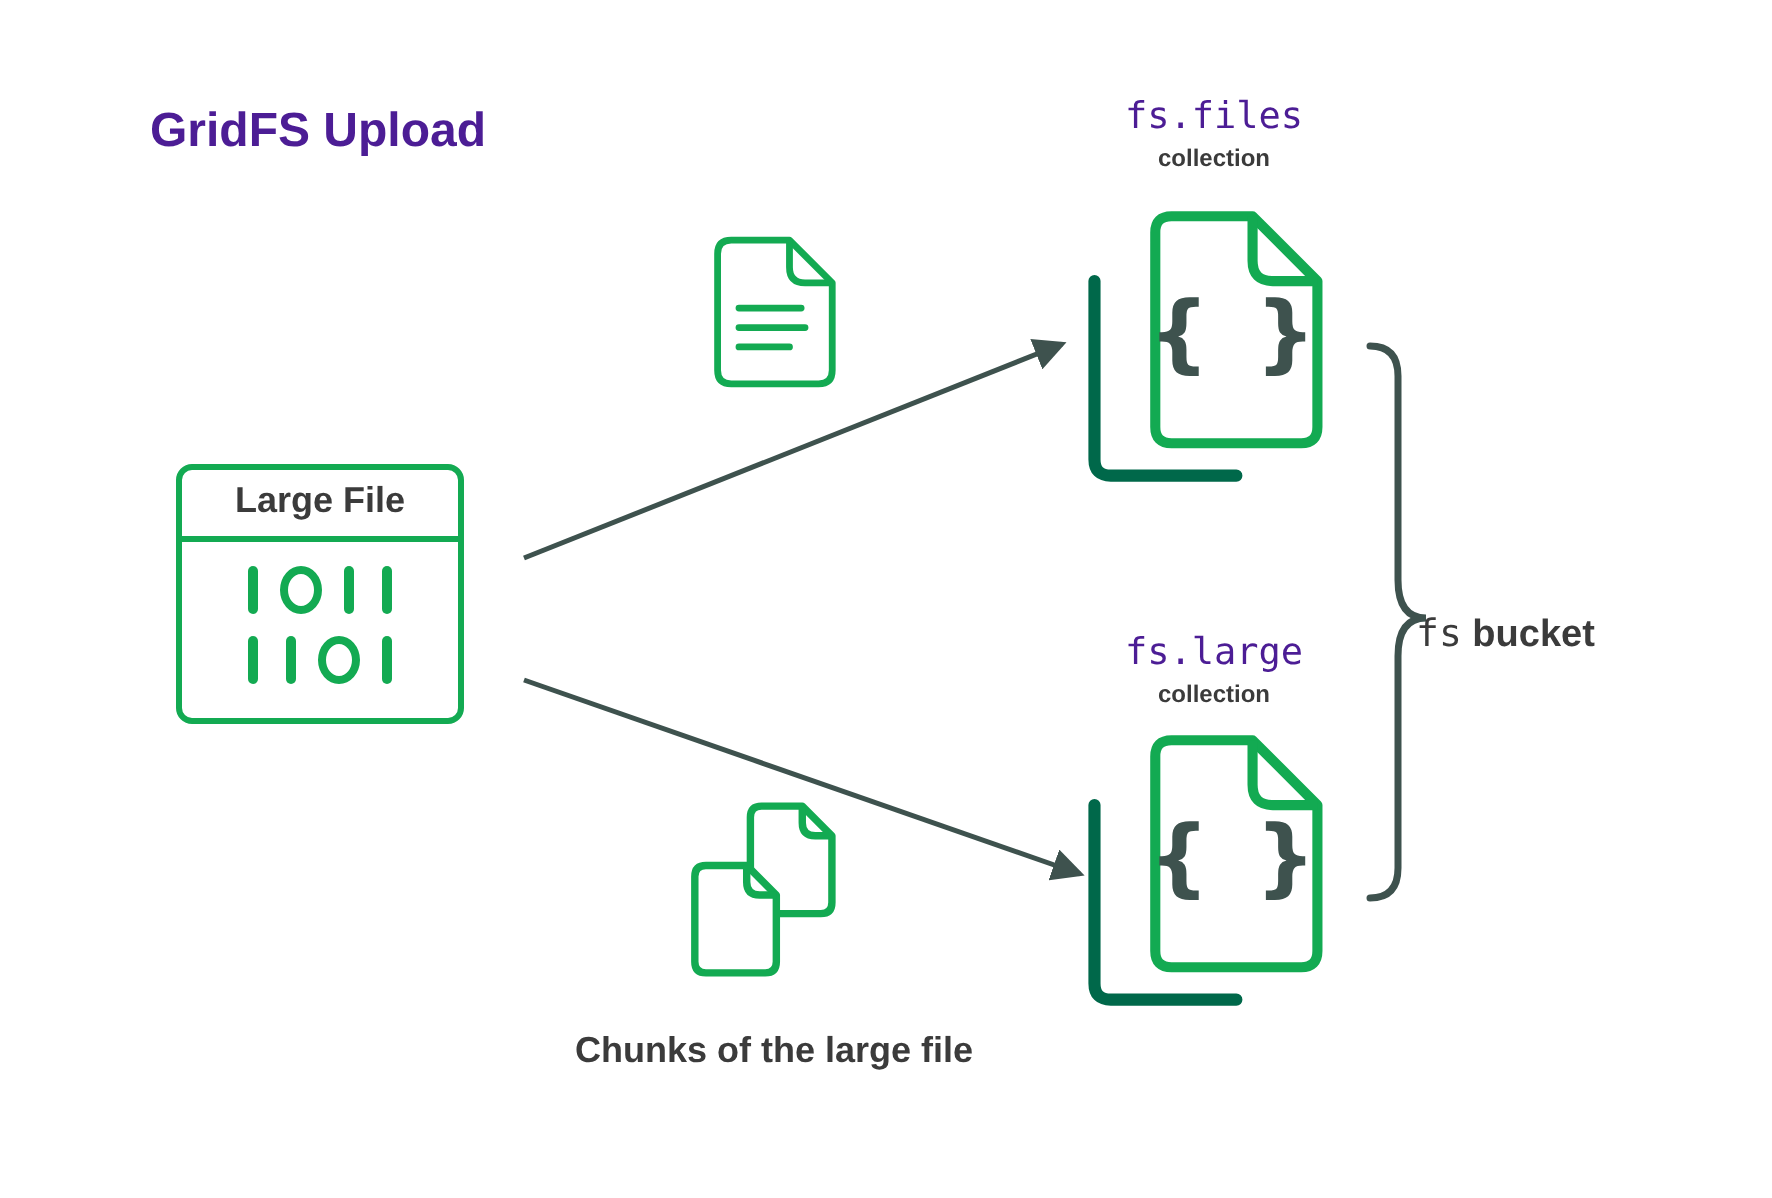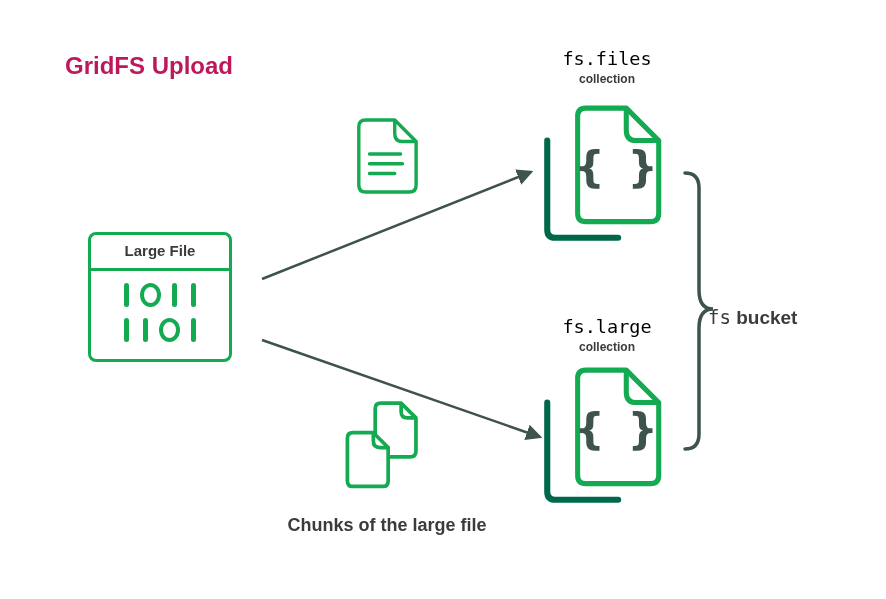--- a/index.html
+++ b/index.html
@@ -7,44 +7,44 @@
     position:relative;
     width:886px;height:599px;
     background:#ffffff;
     font-family:"Liberation Sans", sans-serif;
     color:#3b3b3b;
     overflow:hidden;
   }
   .abs{position:absolute;}
 
   .title{
-    left:65px;top:52px;
-    font-size:24px;font-weight:bold;color:#be185d;
+    left:75px;top:52px;
+    font-size:24px;font-weight:bold;color:#4c1d95;
   }
 
   .label{font-weight:bold;font-size:17.5px;color:#3b3b3b;text-align:center;}
   .mono{font-family:"DejaVu Sans Mono", monospace;font-weight:normal;}
 
   .metadata-label{left:300px;top:78px;width:172px;}
 
   .coll-label{width:174px;text-align:center;line-height:21px;}
   .files-label{left:520px;top:48px;}
   .chunks-label{left:520px;top:316px;}
-  .coll-label .name{font-family:"DejaVu Sans Mono", monospace;font-size:18.5px;font-weight:normal;color:#000000;display:block;}
+  .coll-label .name{font-family:"DejaVu Sans Mono", monospace;font-size:18.5px;font-weight:normal;color:#4c1d95;display:block;}
   .coll-label .word{font-weight:bold;font-size:12px;display:block;}
 
   
   .large-file{
     left:88px;top:232px;width:144px;height:130px;
     border:3.5px solid #13aa52;border-radius:8px;
     box-sizing:border-box;background:#fff;
   }
   .large-file .hdr{
     height:33px;line-height:31px;text-align:center;
-    font-weight:bold;font-size:15px;color:#3b3b3b;
+    font-weight:bold;font-size:18px;color:#3b3b3b;
     border-bottom:3.5px solid #13aa52;
   }
   .binary-rows{padding-top:11px;display:flex;flex-direction:column;gap:9px;}
   .binary-row{display:flex;justify-content:center;align-items:center;height:26px;}
   .bit1{display:inline-block;width:5px;height:24px;background:#13aa52;border-radius:2.5px;margin:0 7px;}
   .bit0{display:inline-block;width:21px;height:24px;border:4.5px solid #13aa52;border-radius:50%;margin:0 4px;box-sizing:border-box;}
 
   .chunks-caption{left:262px;top:515px;width:250px;font-size:18px;}
 
   .bucket-label{left:708px;top:306px;font-size:19px;white-space:nowrap;}

